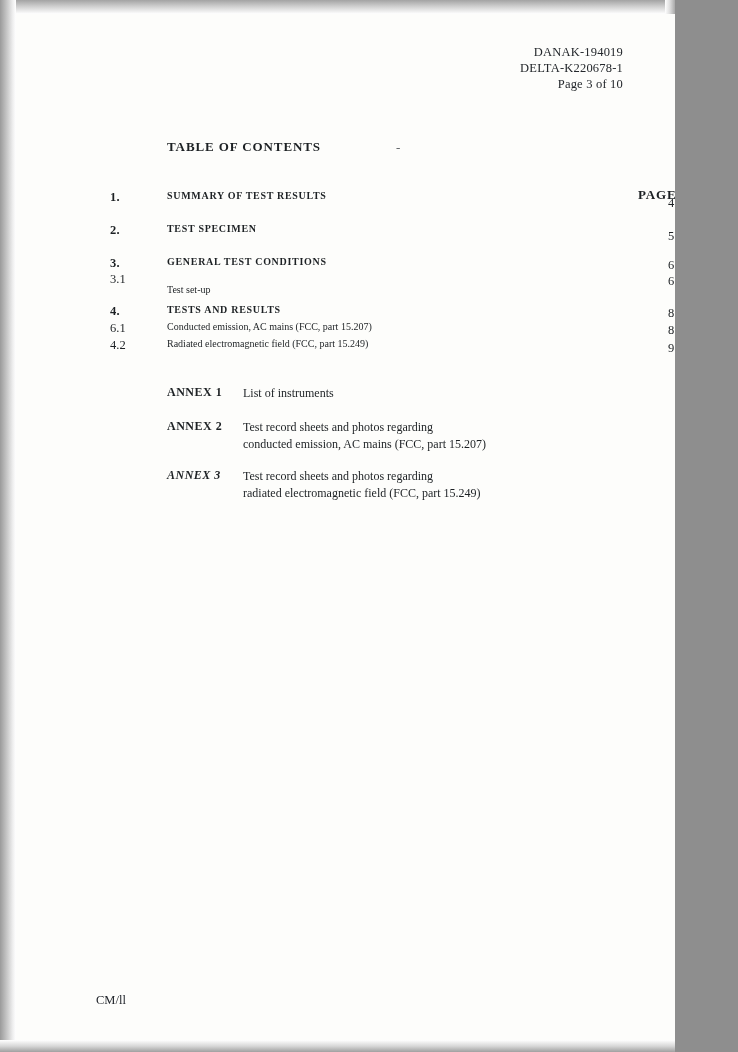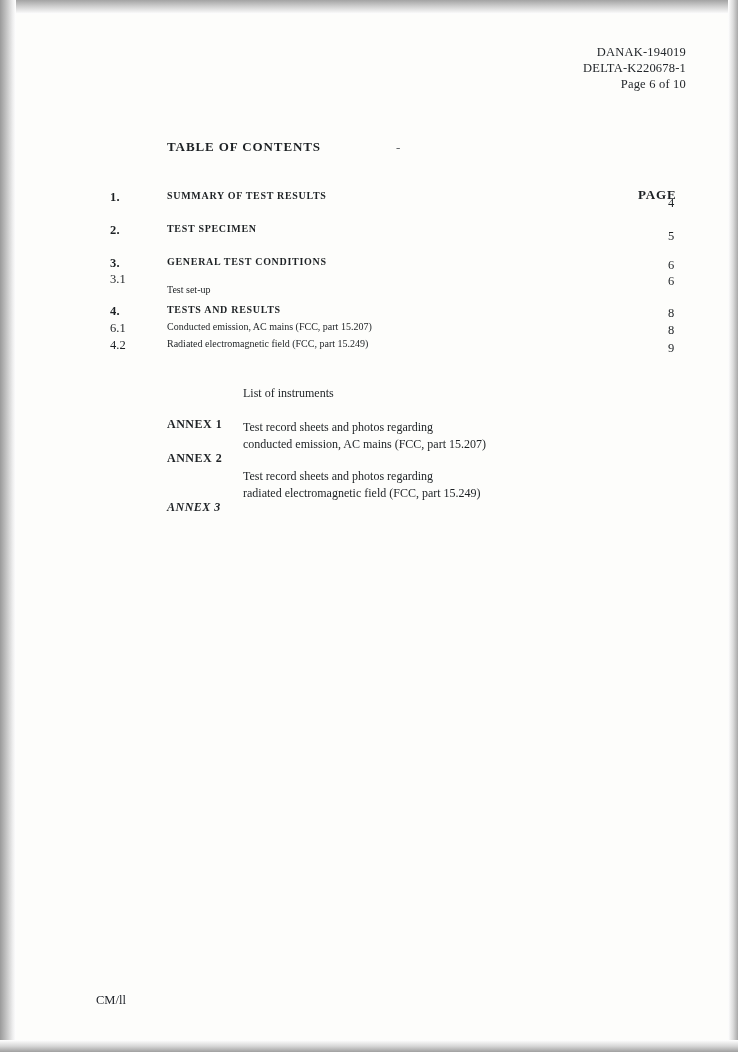--- a/index.html
+++ b/index.html
@@ -2,21 +2,21 @@
 <html><head>
 <meta charset="utf-8">
 <style>
   html, body {
     margin: 0;
     padding: 0;
     background: #8e8e8e;
   }
   .page {
     position: relative;
-    width: 738px;
+    width: 675px;
     height: 1052px;
     background: #ffffff;
     overflow: hidden;
     font-family: "Liberation Serif", serif;
     color: #1c1c1c;
   }
   
   .scan-edge-left {
     position: absolute;
     left: 0; top: 0;
@@ -103,21 +103,20 @@
     color: #1d2124;
   }
 
   .annex-label {
     position: absolute;
     left: 167px;
     font-size: 12px;
     font-weight: bold;
     letter-spacing: 0.5px;
     color: #1d2124;
-    margin-top: 32px;
   }
   .annex-text {
     position: absolute;
     left: 243px;
     font-size: 12px;
     line-height: 17px;
     color: #1d2124;
   }
 
   .footer {
@@ -135,21 +134,21 @@
   <div class="scan-edge-top"></div>
   <div class="scan-edge-left"></div>
   <div class="scan-edge-right"></div>
   <div class="scan-edge-bottom"></div>
 
   <div class="paper"></div>
 
   <div class="header-block">
     <div>DANAK-194019</div>
     <div>DELTA-K220678-1</div>
-    <div>Page 6 of 10</div>
+    <div>Page 3 of 10</div>
   </div>
 
   <div class="toc-title">TABLE OF CONTENTS</div>
   <div class="toc-dash">-</div>
   <div class="page-label">PAGE</div>
 
   <div>
     <div class="num bold" style="left:110px; top:190px;">1.</div>
     <div class="ttl bold" style="left:167px; top:190px;">SUMMARY OF TEST RESULTS</div>
     <div class="pg" style="left:668px; top:196px;">4</div>

